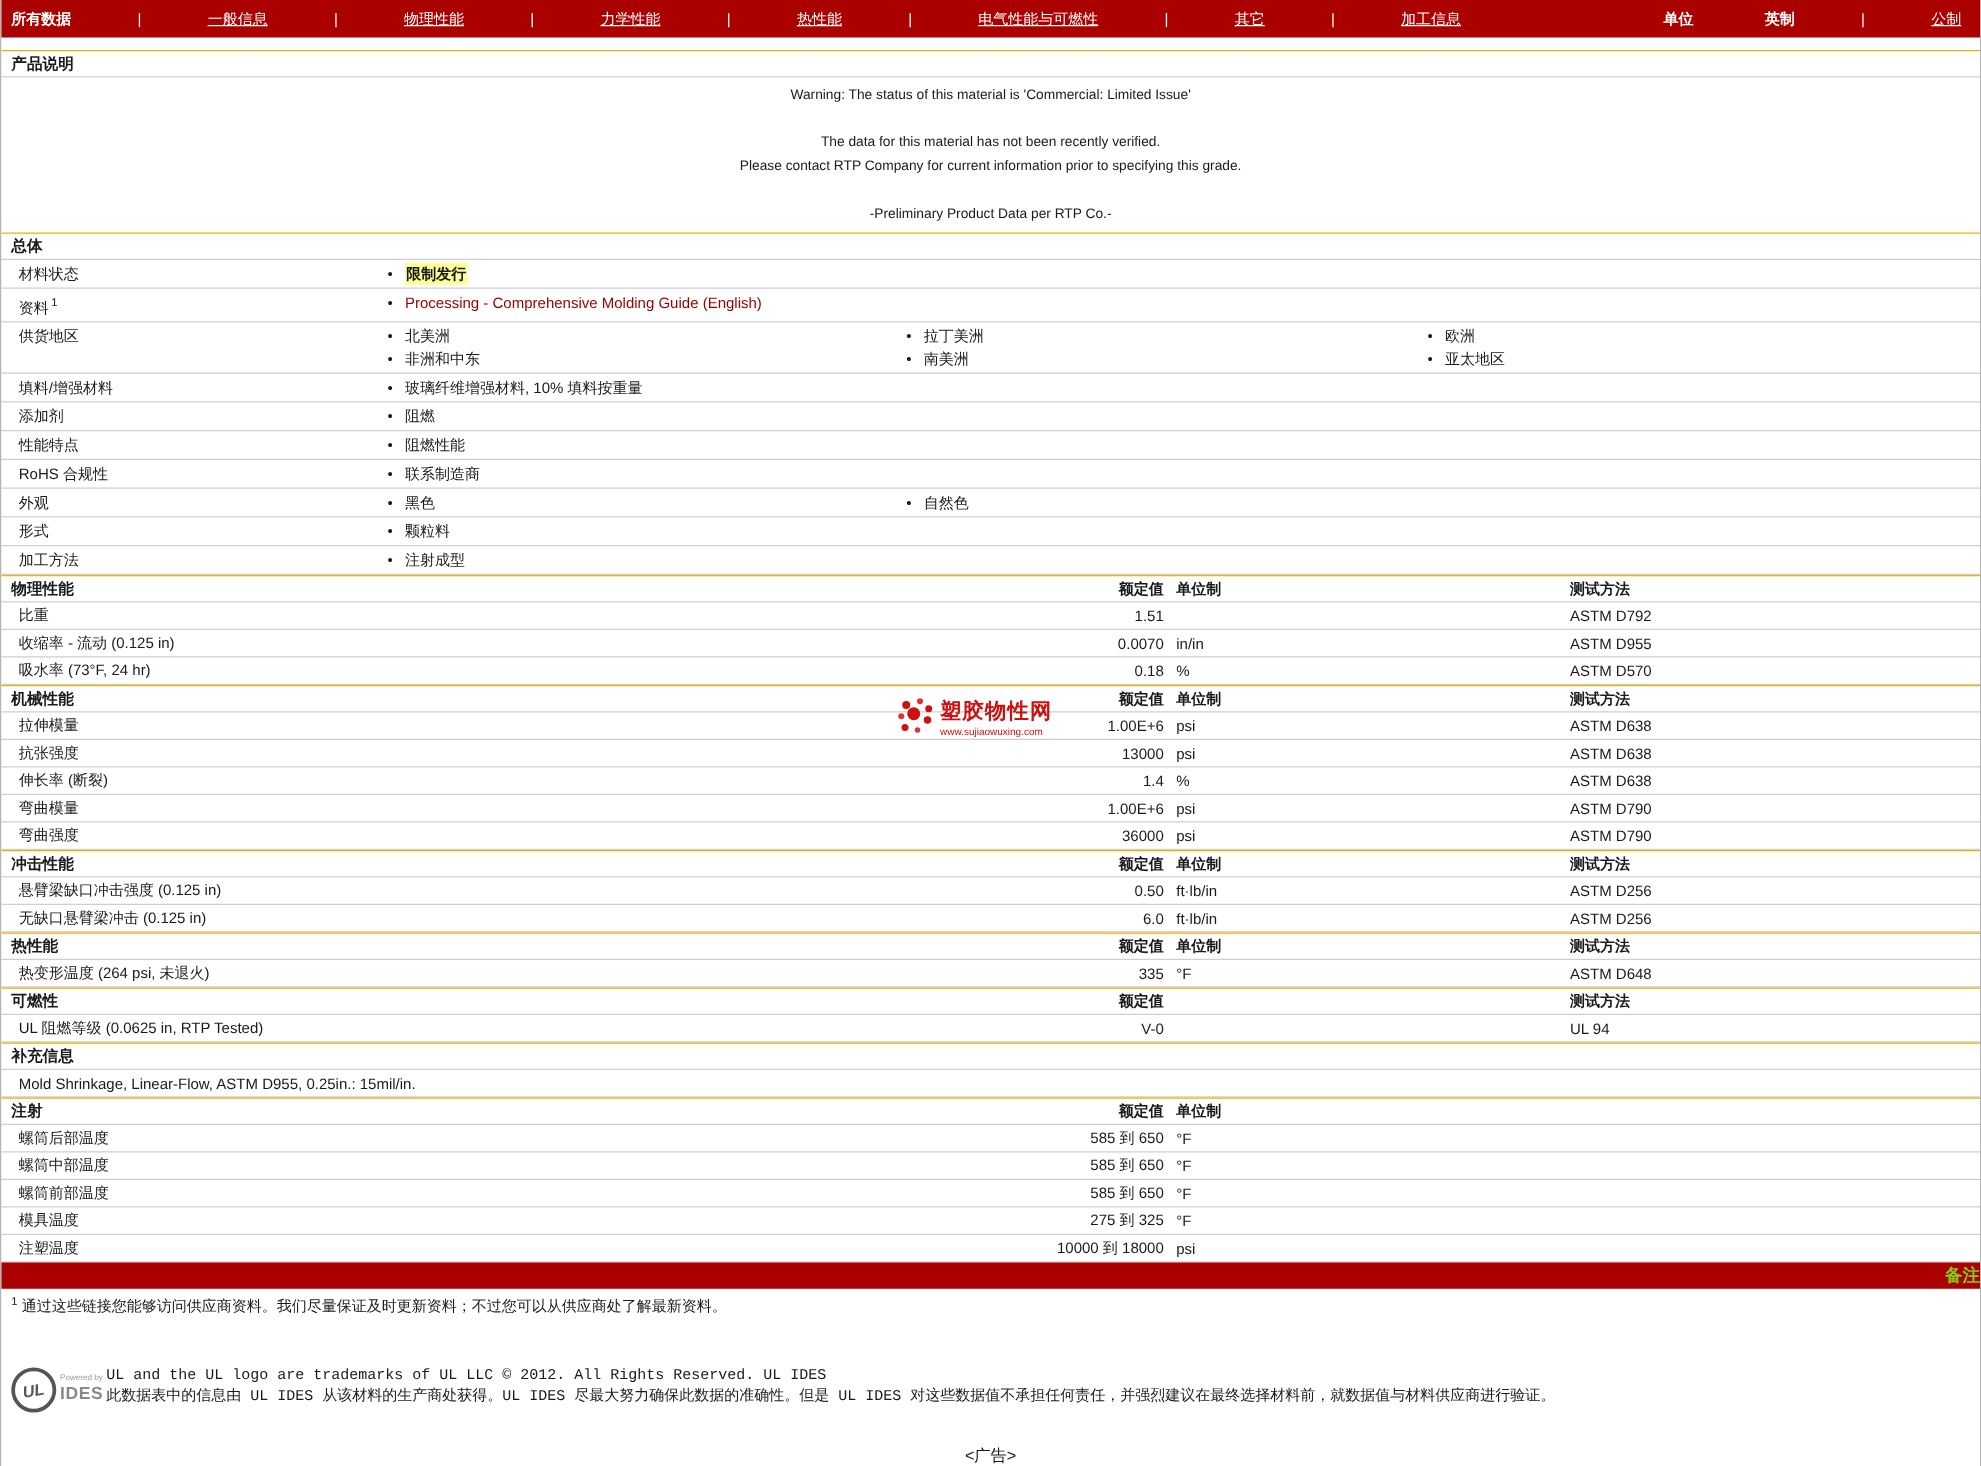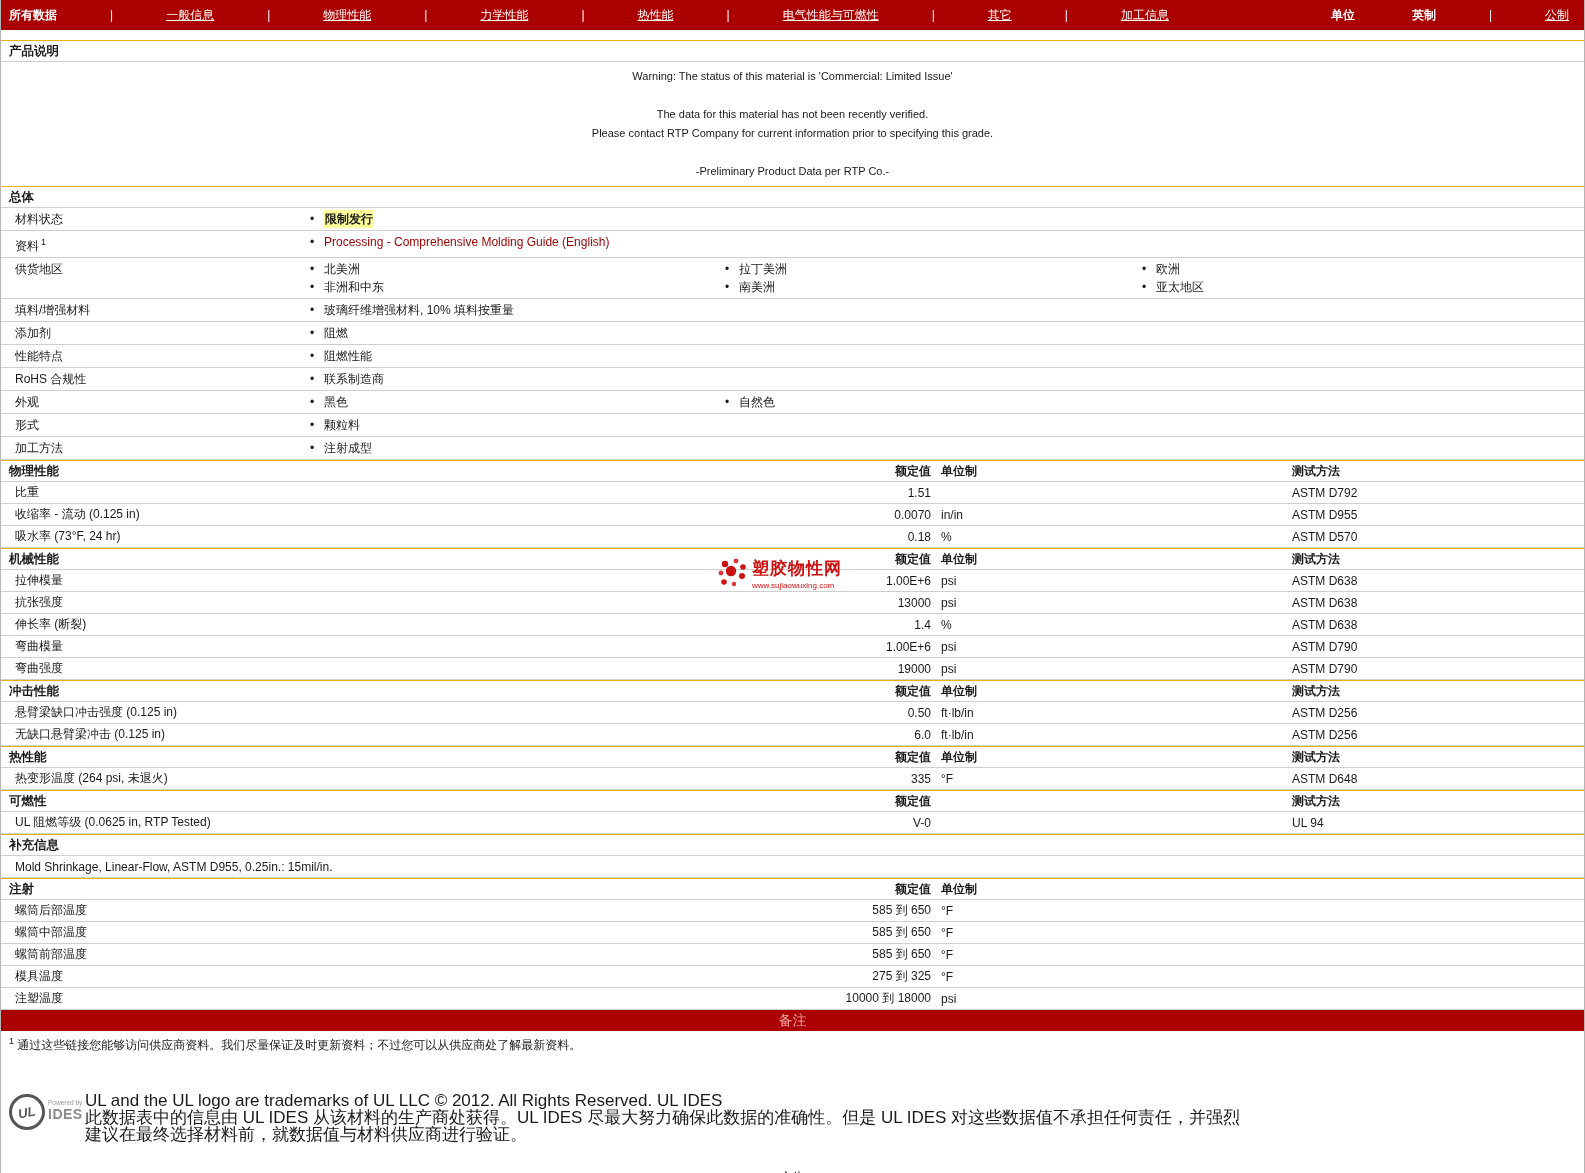--- a/index.html
+++ b/index.html
@@ -26,21 +26,21 @@
   .content { padding-top: 10px; }
 
   
   .row { display: flex; align-items: center; min-height: 22px;
          border-bottom: 1px solid #cfcfcf; font-size: 12px; }
   .sec-row { border-top: 1px solid #eab308; }
   .sec-title { font-weight: bold; font-size: 12.5px; }
   .c-label { width: 804px; padding-left: 14px; }
   .c-label.sec-label { padding-left: 8px; }
   .c-value { width: 126px; text-align: right; }
-  .c-unit  { width: 361px; padding-left: 10px; }
+  .c-unit  { width: 325px; padding-left: 10px; }
   .c-method { flex: 1; }
   .col-hdr { font-weight: bold; }
   .supp-row .c-label { width: auto; }
 
   
   .desc-block { padding: 5px 14px 5px 14px; font-size: 11px; text-align: center; }
   .desc-line { line-height: 19px; min-height: 19px; }
 
   
   .g-row { display: flex; align-items: flex-start; border-bottom: 1px solid #cfcfcf;
@@ -49,36 +49,36 @@
   .g-col0 { width: 415px; }
   .g-col1 { width: 417px; }
   .g-col2 { flex: 1; }
   .g-item { display: flex; align-items: baseline; line-height: 18px; }
   .bullet { width: 14px; font-size: 12px; }
   .g-sup { font-size: 9px; margin-left: 2px; }
   .hl { background: #ffff99; font-weight: bold; padding: 0 1px; }
   .lnk { color: #990000; cursor: pointer; }
 
   
-  .notes-banner { height: 21px; line-height: 21px; background: #aa0000; color: #fca5a5;
-                  font-weight: normal; text-align: center; font-size: 14px; }
+  .notes-banner { height: 21px; line-height: 21px; background: #aa0000; color: #84cc16;
+                  font-weight: bold; text-align: right; font-size: 14px; }
   .footnote { padding: 5px 8px 4px 8px; font-size: 12px; }
   .footnote sup { font-size: 9px; }
 
   
   .footer { display: flex; align-items: flex-start; margin-top: 34px; padding: 0 10px 0 8px; }
   .f-logo { width: 76px; display: flex; align-items: flex-start; gap: 3px; padding-top: 2px; }
   .ul-circle { width: 36px; height: 36px; border: 3px solid #555; border-radius: 50%;
                display: flex; align-items: center; justify-content: center; flex: none; }
   .ul-circle span { font-weight: bold; font-style: italic; font-size: 13px; color: #555;
                     transform: rotate(-10deg); display: inline-block; }
   .logo-right { display: flex; flex-direction: column; padding-top: 5px; }
   .powered { font-size: 6.5px; color: #999; white-space: nowrap; }
   .ides { font-size: 14px; font-weight: bold; color: #8a8a8a; letter-spacing: .5px; }
-  .f-mid { flex: 1; max-width: 1180px; font-size: 17px; line-height: 17px; padding-right: 20px; }
+  .f-mid { flex: 1; max-width: 1180px; font-size: 12px; line-height: 17px; padding-right: 20px; font-family: Liberation Mono, monospace; }
   .f-right { width: 292px; font-size: 12px; line-height: 17px; }
   .rev-title { font-weight: bold; }
   .rev-row span:first-child { margin-right: 8px; }
 
   .ad { text-align: center; font-size: 13px; margin-top: 26px; padding-bottom: 10px; }
 
   
   .watermark { position: absolute; left: 714px; top: 556px; display: flex;
                align-items: center; gap: 3px; pointer-events: none; }
   .wm-name { font-size: 17px; font-weight: bold; color: #cc1111; letter-spacing: 1px; }
@@ -326,21 +326,21 @@
           <div class="c-method">ASTM D638</div>
         </div>
         <div class="row p-row">
           <div class="c-label">弯曲模量</div>
           <div class="c-value">1.00E+6</div>
           <div class="c-unit">psi</div>
           <div class="c-method">ASTM D790</div>
         </div>
         <div class="row p-row">
           <div class="c-label">弯曲强度</div>
-          <div class="c-value">19000</div>
+          <div class="c-value">36000</div>
           <div class="c-unit">psi</div>
           <div class="c-method">ASTM D790</div>
         </div>
         <div class="row sec-row">
           <div class="c-label sec-label"><span class="sec-title">冲击性能</span></div>
           <div class="c-value col-hdr">额定值</div>
           <div class="c-unit col-hdr">单位制</div>
           <div class="c-method col-hdr">测试方法</div>
         </div>
         <div class="row p-row">

